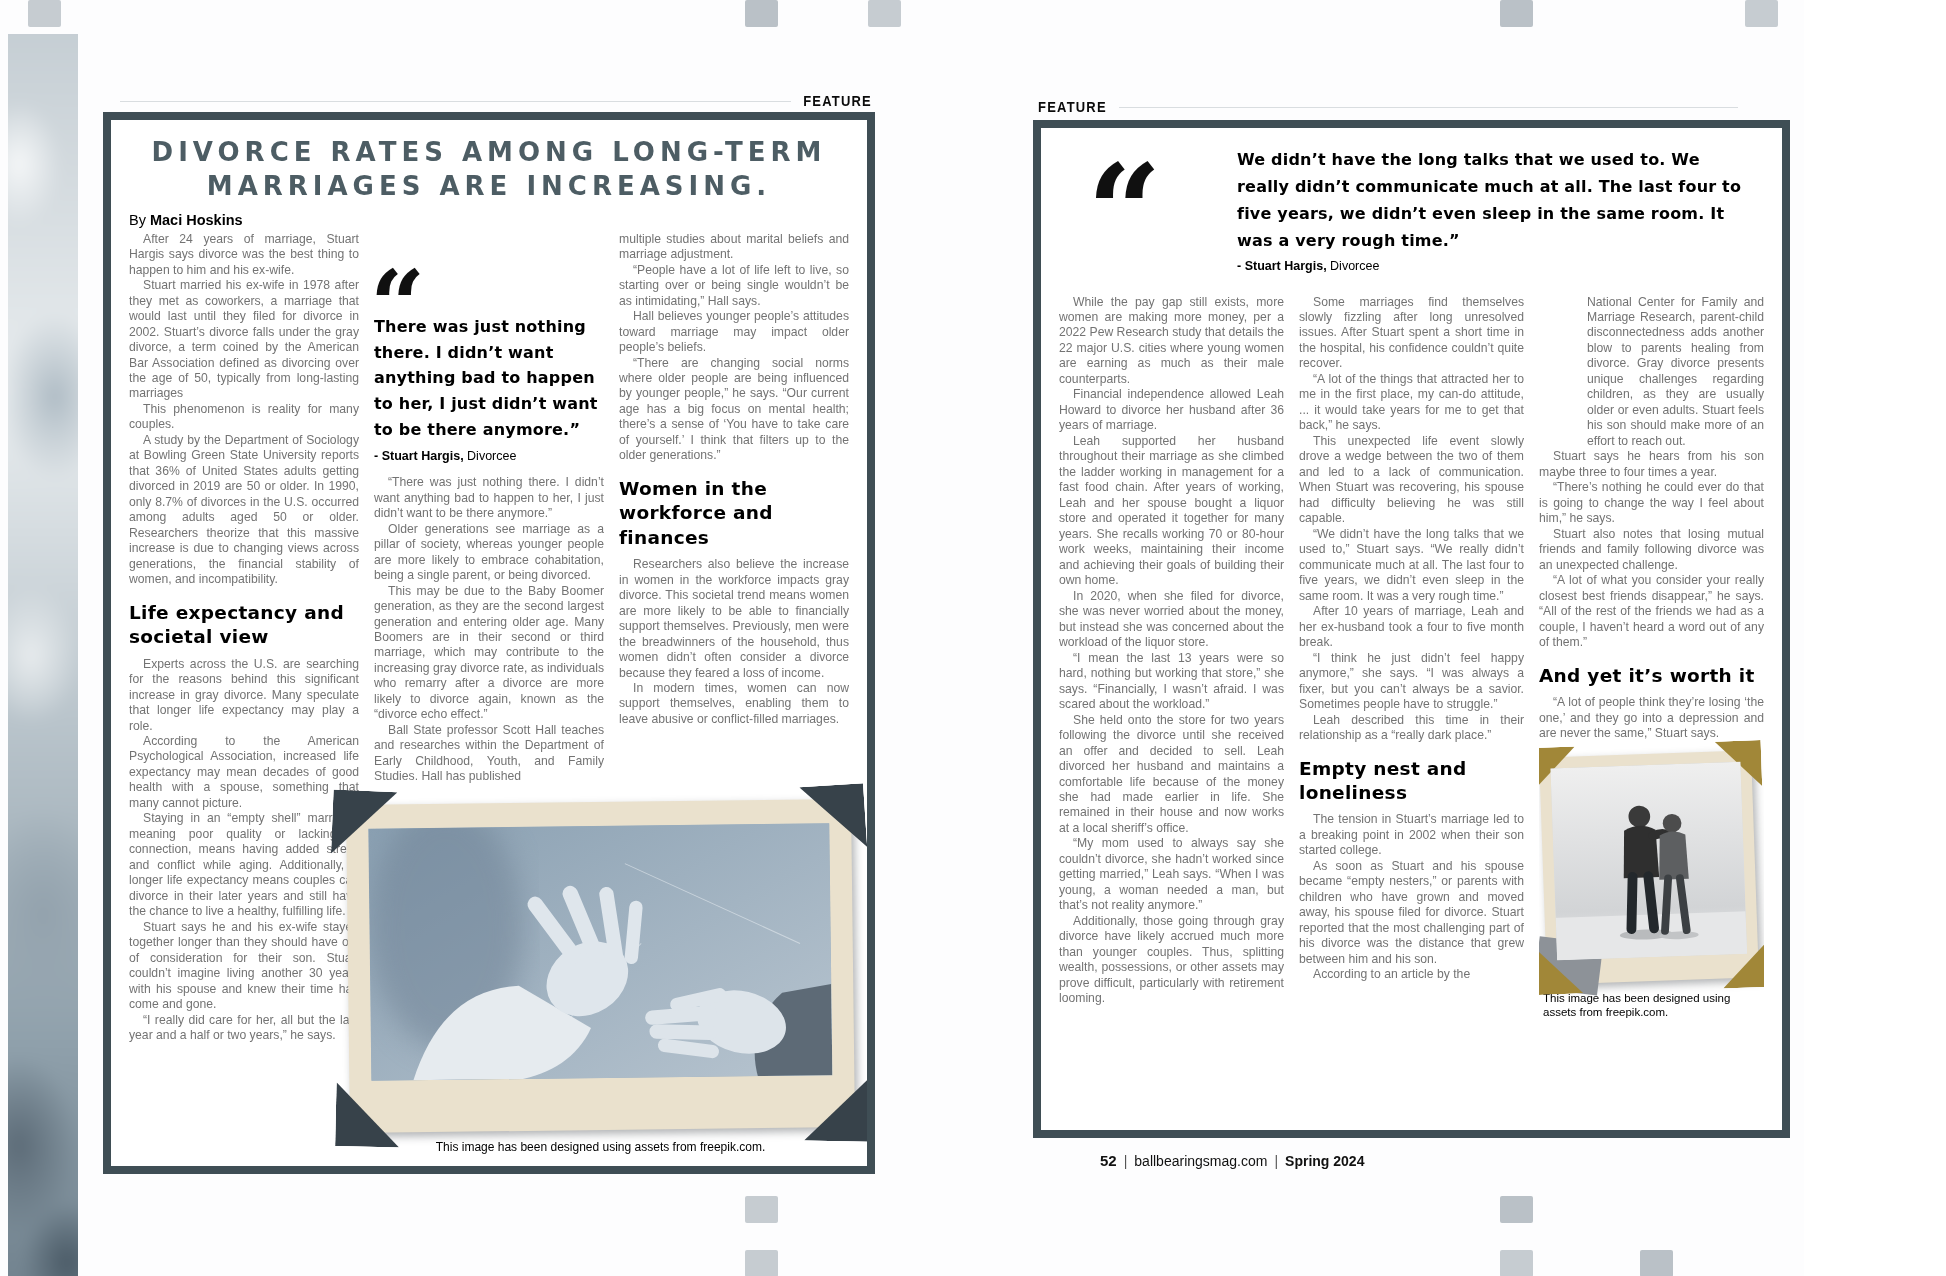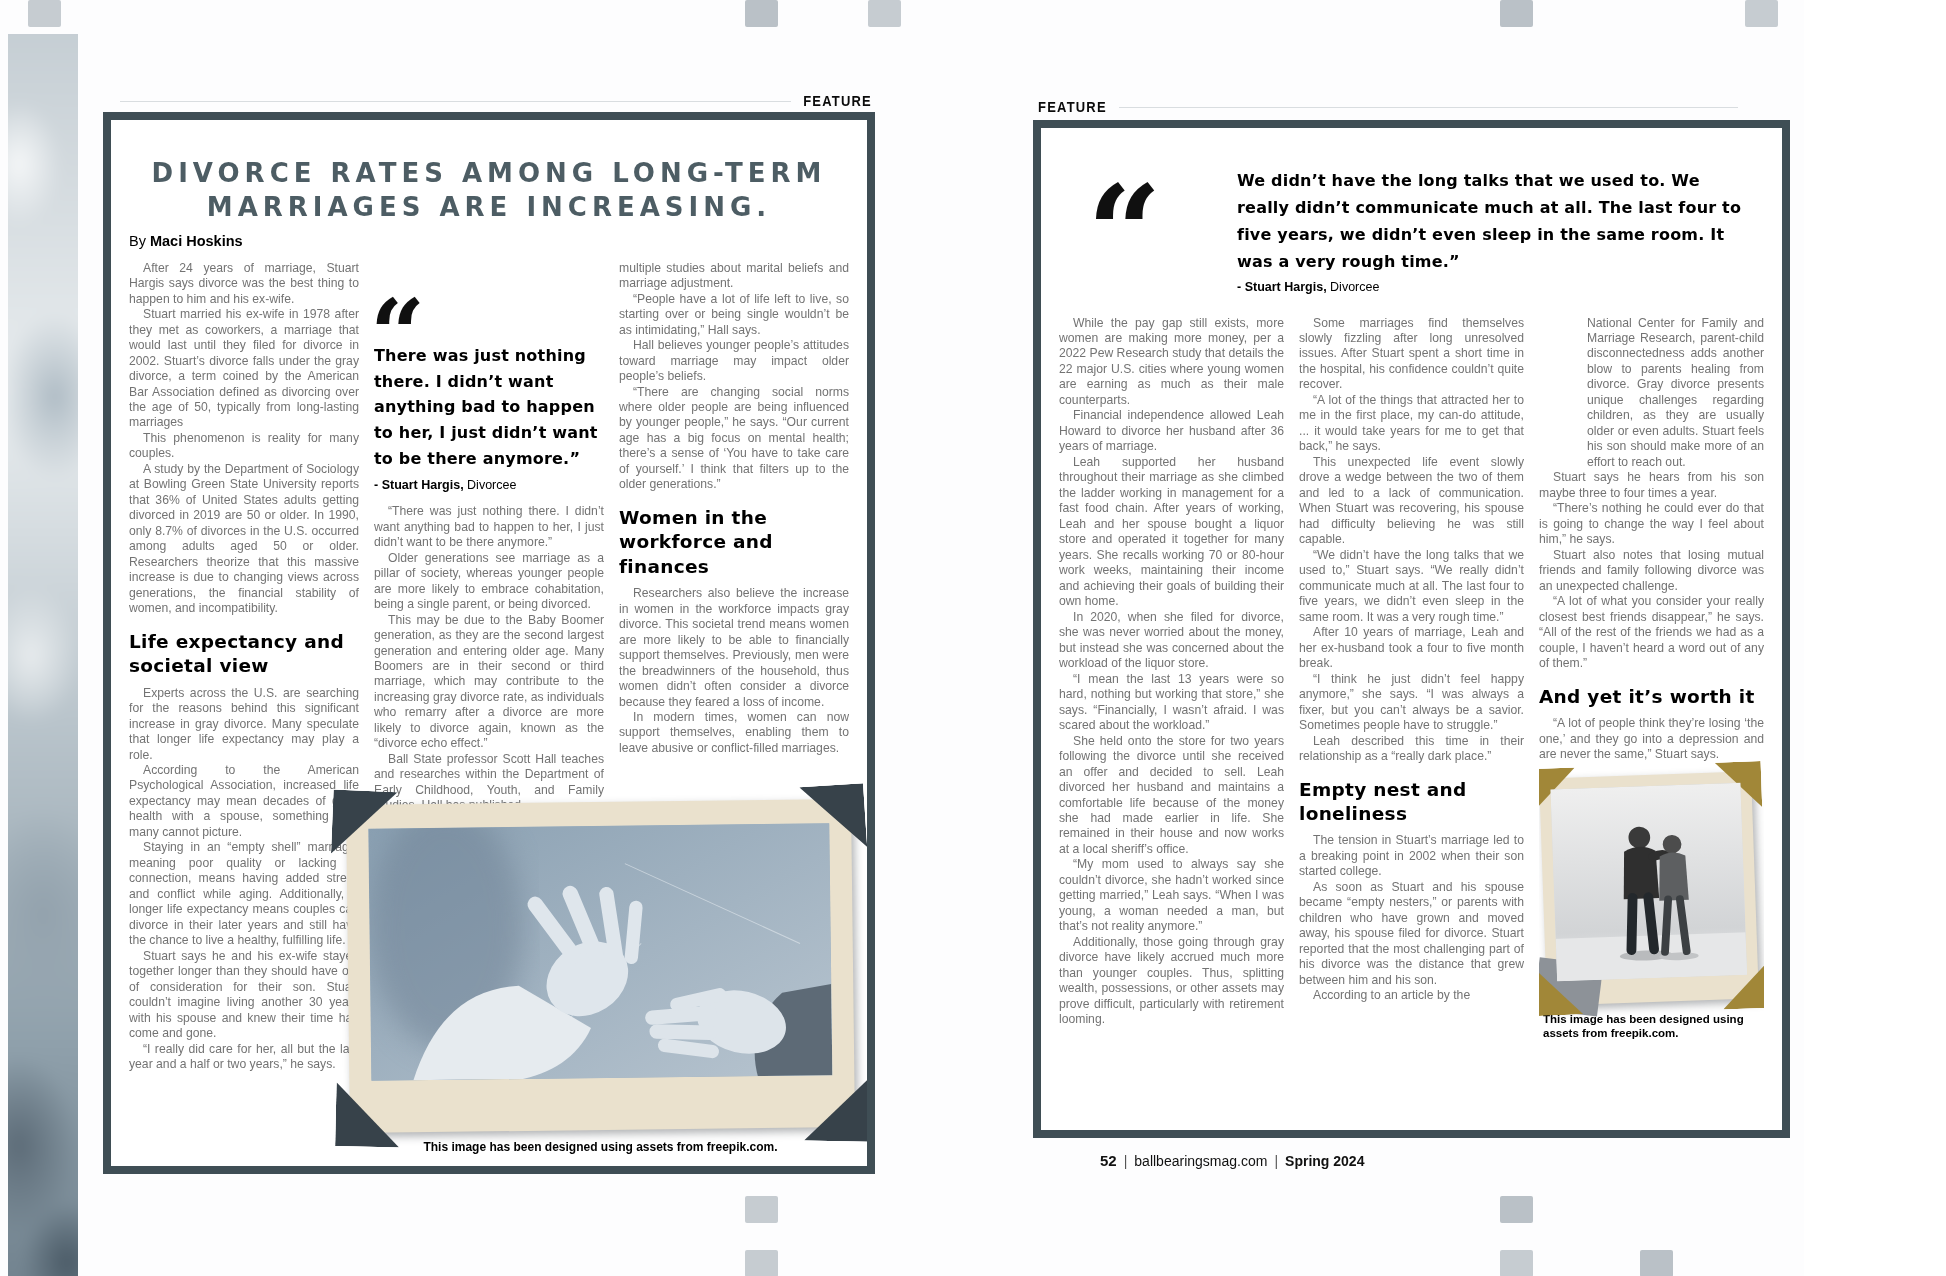--- a/index.html
+++ b/index.html
@@ -25,27 +25,27 @@
   }
 
   
   .feature-row { position:absolute; display:flex; align-items:center; gap:12px; }
   .feature { font-weight:bold; font-size:13px; letter-spacing:1.2px; color:#0b0b0b;
              transform:scaleY(1.08); font-family:"Liberation Sans",sans-serif; }
   .rule { height:1px; background:#d9dde0; flex:1; }
 
   
   .page-frame { position:absolute; background:#ffffff; border:8px solid #3f4e55; }
-  .page-inner { position:relative; width:100%; height:100%; padding:28px 18px; overflow:hidden; }
+  .page-inner { position:relative; width:100%; height:100%; padding:7px 18px; overflow:hidden; }
 
   
   .hand { font-family:"DejaVu Sans", sans-serif; font-weight:bold; }
   .headline { text-align:center; color:#4d5d64; font-size:26px; letter-spacing:5px;
               line-height:1.32; margin:8px 0 4px; }
-  .byline { font-size:14.5px; margin:8px 0 12px; color:#000; }
+  .byline { font-size:14.5px; margin:8px 0 4px; color:#000; }
   .byline b { font-weight:bold; }
 
   
   .cols { display:flex; gap:15px; }
   .col { flex:1; overflow:hidden; }
   p.body { font-size:12.2px; line-height:1.27; text-align:justify; text-indent:14px;
            margin:0; color:#737373; }
   .subhead { font-size:18.5px; line-height:1.32; letter-spacing:.3px; margin:13px 0 7px; color:#000; }
 
   
@@ -80,21 +80,21 @@
   .polaroid-right::before { content:""; position:absolute; left:-10px; bottom:-8px; width:64px; height:52px;
                             background:#8d9298; z-index:-1; transform:rotate(9deg); }
   .polaroid-right .photo { height:192px; background:#dcdedf; }
   .gcorner { position:absolute; width:46px; height:46px; background:#a18738;
              clip-path:polygon(0 0,100% 0,58% 42%,0 100%); }
   .gcorner.tl { top:-10px; left:-10px; }
   .gcorner.tr { top:-10px; right:-10px; transform:scaleX(-1); }
   .gcorner.bl { bottom:-10px; left:-10px; transform:scaleY(-1); }
   .gcorner.br { bottom:-10px; right:-10px; transform:scale(-1,-1); }
 
-  .caption { font-size:12px; font-weight:bold; color:#000; line-height:1.3; }
+  .caption { font-size:12px; font-weight:normal; color:#000; line-height:1.3; }
   .caption.left-align { text-align:left; font-size:11.5px; width:212px; margin-left:4px; }
 
   
   .footer { position:absolute; left:1100px; top:1152px; font-size:14px; color:#111; }
   .footer .pg { font-weight:bold; font-size:15px; }
   .footer .sep { color:#555; margin:0 7px; font-weight:normal; }
   .footer .issue { font-weight:bold; }
 </style>
 </head>
 <body>

